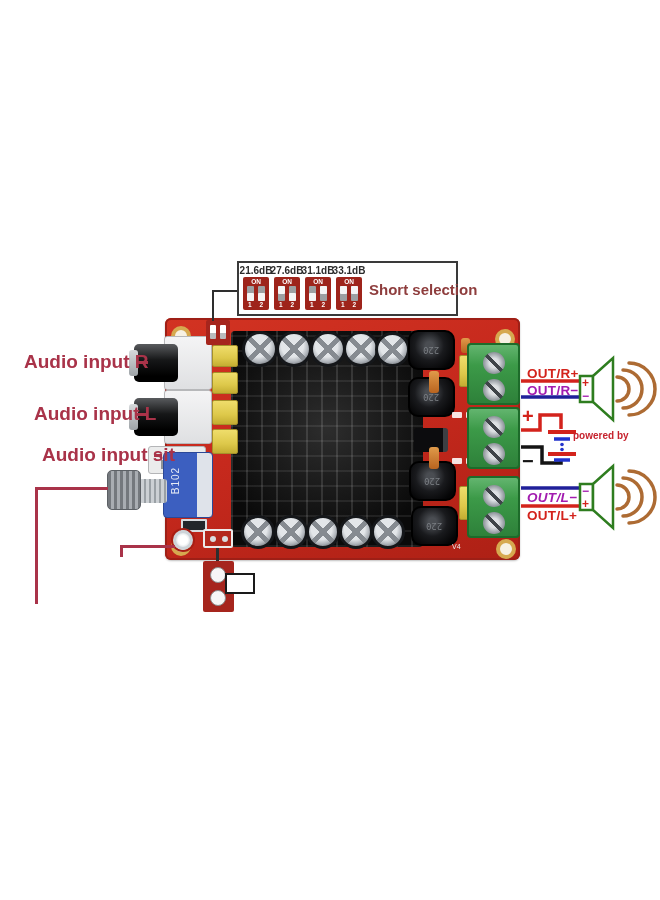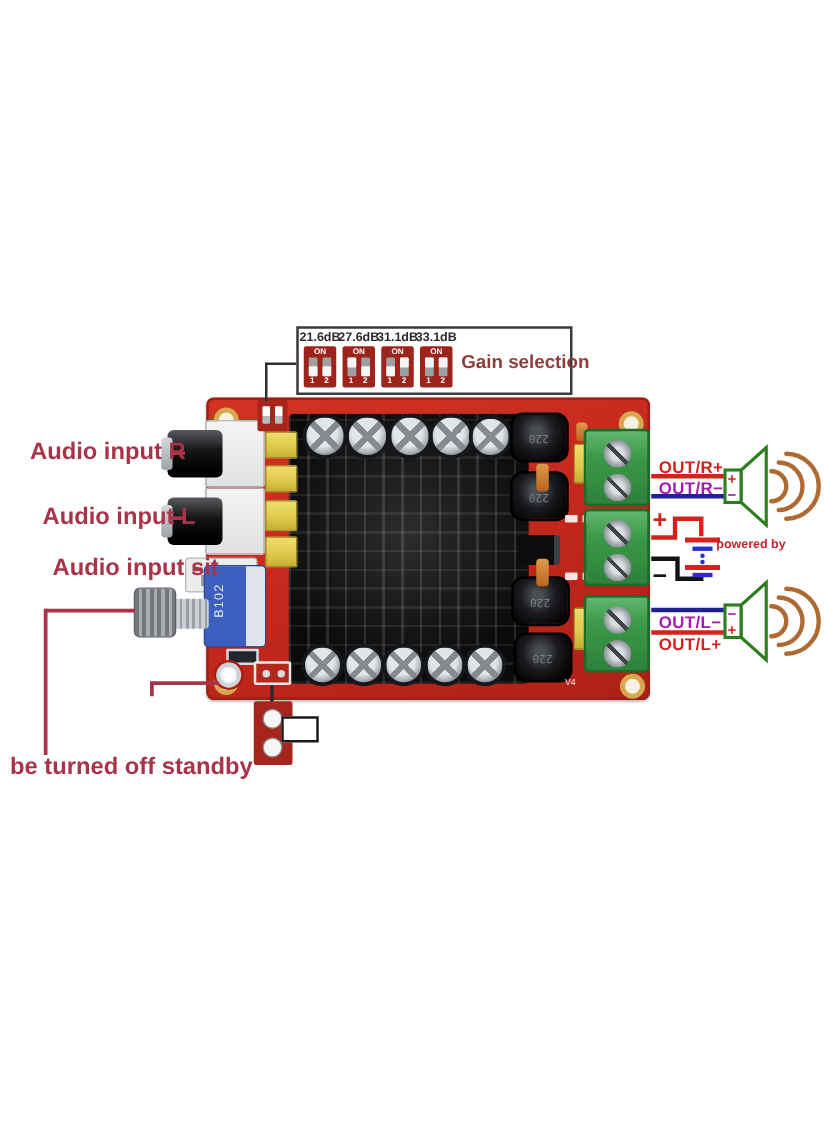--- a/index.html
+++ b/index.html
@@ -253,40 +253,39 @@
             <div class="track">
               <div class="knob up"></div>
             </div>
             <div class="track">
               <div class="knob up"></div>
             </div>
           </div>
         <div class="dip-pins">1 2</div>
       </div>
     </div>
-    <div class="gain-title">Gain selection</div>
+    <div class="gain-title">Short selection</div>
   </div>
 
   <div class="kline" style="left:213px;top:290px;width:24px;height:2px;"></div>
   <div class="kline" style="left:212px;top:290px;width:2px;height:31px;"></div>
 
   <div class="lab right" style="left:24px;top:352px;width:112px;">Audio input R</div>
   <div class="cline" style="left:136px;top:361px;width:12px;height:3px;"></div>
 
   <div class="lab right" style="left:34px;top:404px;width:102px;">Audio input L</div>
   <div class="cline" style="left:136px;top:413px;width:12px;height:3px;"></div>
 
   <div class="lab right" style="left:42px;top:445px;width:112px;">Audio input sit</div>
   <div class="cline" style="left:154px;top:454px;width:8px;height:3px;"></div>
 
   <div class="cline" style="left:120px;top:547px;width:3px;height:10px;"></div>
   <div class="cline" style="left:120px;top:545px;width:55px;height:3px;"></div>
 
   <div class="lab" style="left:8px;top:604px;">
-    <div>be turned off standby</div>
   </div>
   <div class="cline" style="left:36px;top:487px;width:72px;height:3px;"></div>
   <div class="cline" style="left:35px;top:487px;width:3px;height:117px;"></div>
 
   <div class="kline" style="left:216px;top:548px;width:3px;height:14px;"></div>
   <div class="abs" style="left:203px;top:561px;width:31px;height:51px;background:#a6251d;border-radius:2px;">
     <div class="abs" style="left:7px;top:6px;width:16px;height:16px;border-radius:50%;background:#f6f6f6;border:1px solid #8a8a8a;box-sizing:border-box;"></div>
     <div class="abs" style="left:7px;top:29px;width:16px;height:16px;border-radius:50%;background:#f6f6f6;border:1px solid #8a8a8a;box-sizing:border-box;"></div>
   </div>
   <div class="abs" style="left:225px;top:573px;width:30px;height:21px;background:#fff;border:2.5px solid #1a1a1a;box-sizing:border-box;"></div>
@@ -324,18 +323,18 @@
 
   <div class="outlab red" style="left:527px;top:366px;">OUT/R+</div>
   <div class="outlab navy" style="left:527px;top:383px;">OUT/R−</div>
   <div class="sign red" style="left:582px;top:377px;font-size:12px;">+</div>
   <div class="sign navy" style="left:582px;top:390px;font-size:12px;">−</div>
 
   <div class="sign red" style="left:522px;top:406px;font-size:20px;">+</div>
   <div class="sign blk" style="left:522px;top:451px;font-size:20px;">−</div>
   <div class="abs" style="left:573px;top:430px;color:#c6232e;font-size:10px;font-weight:700;white-space:nowrap;">powered by</div>
 
-  <div class="outlab navy" style="left:527px;top:490px;">OUT/L−</div>
+  <div class="outlab navy" style="left:527px;top:490px;font-style:italic;">OUT/L−</div>
   <div class="outlab red" style="left:527px;top:508px;">OUT/L+</div>
   <div class="sign navy" style="left:582px;top:485px;font-size:12px;">−</div>
   <div class="sign red" style="left:582px;top:498px;font-size:12px;">+</div>
 
 </div>
 
 </body></html>

